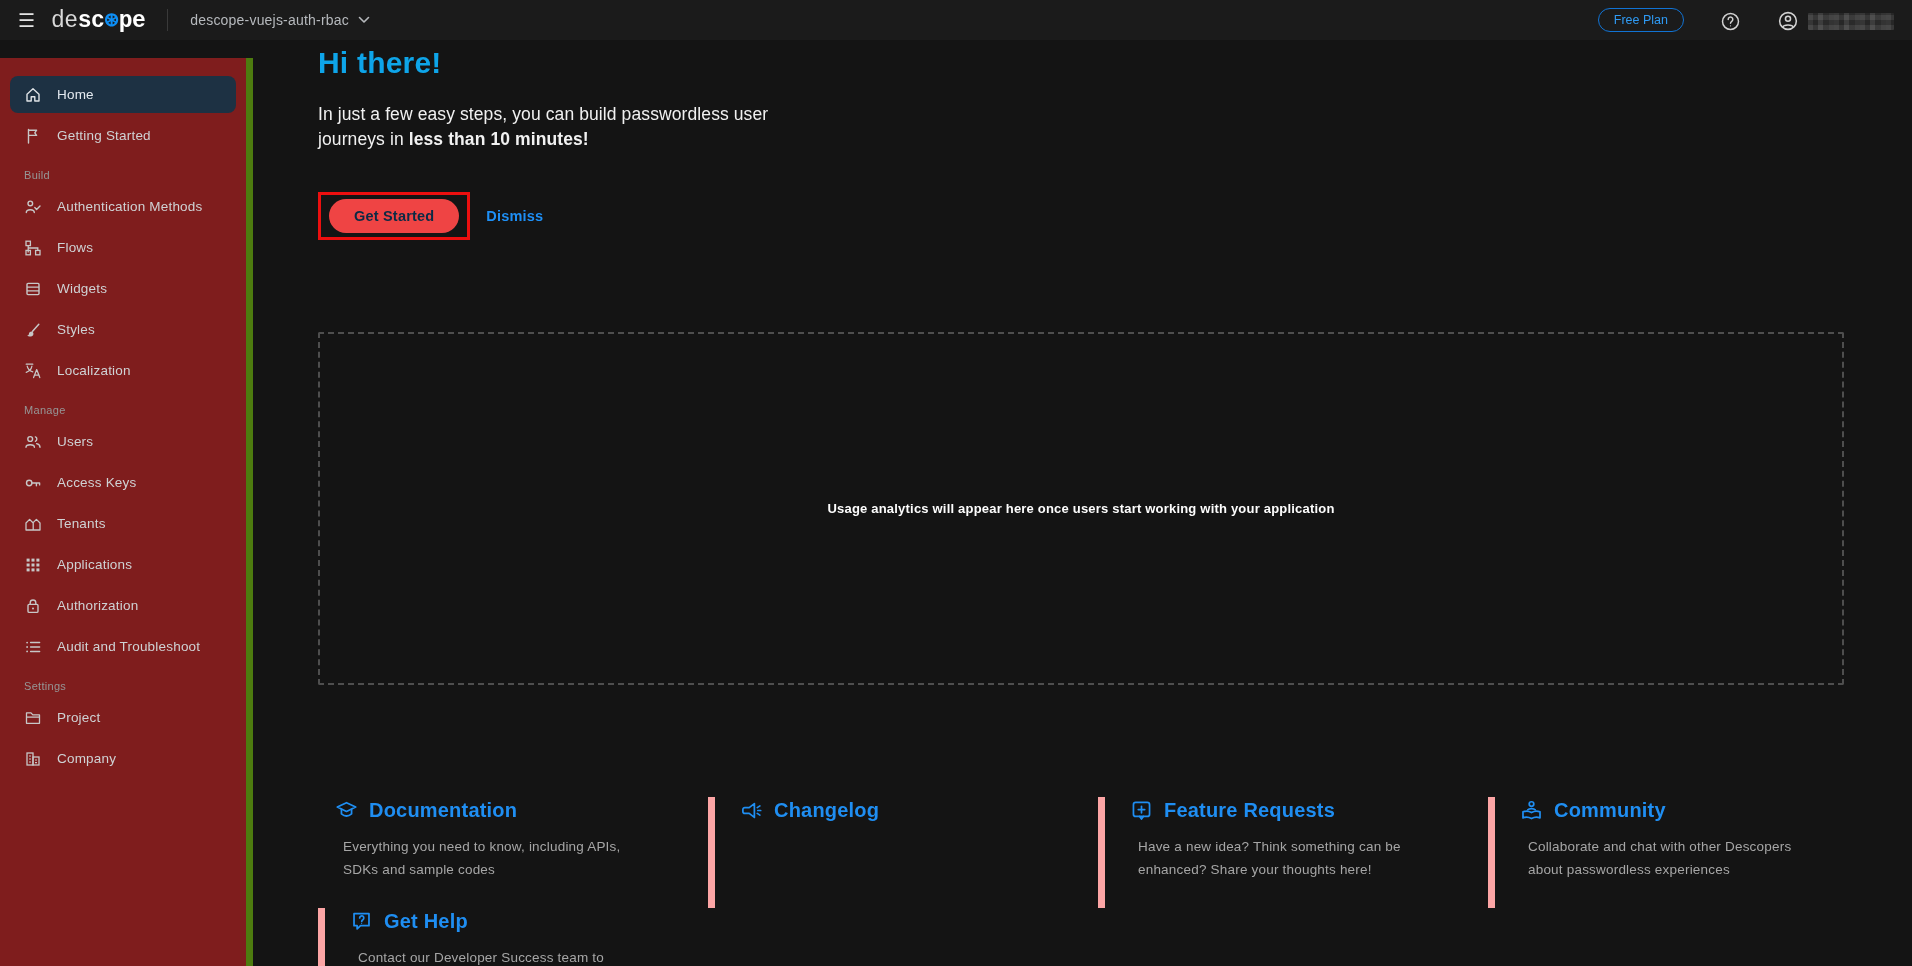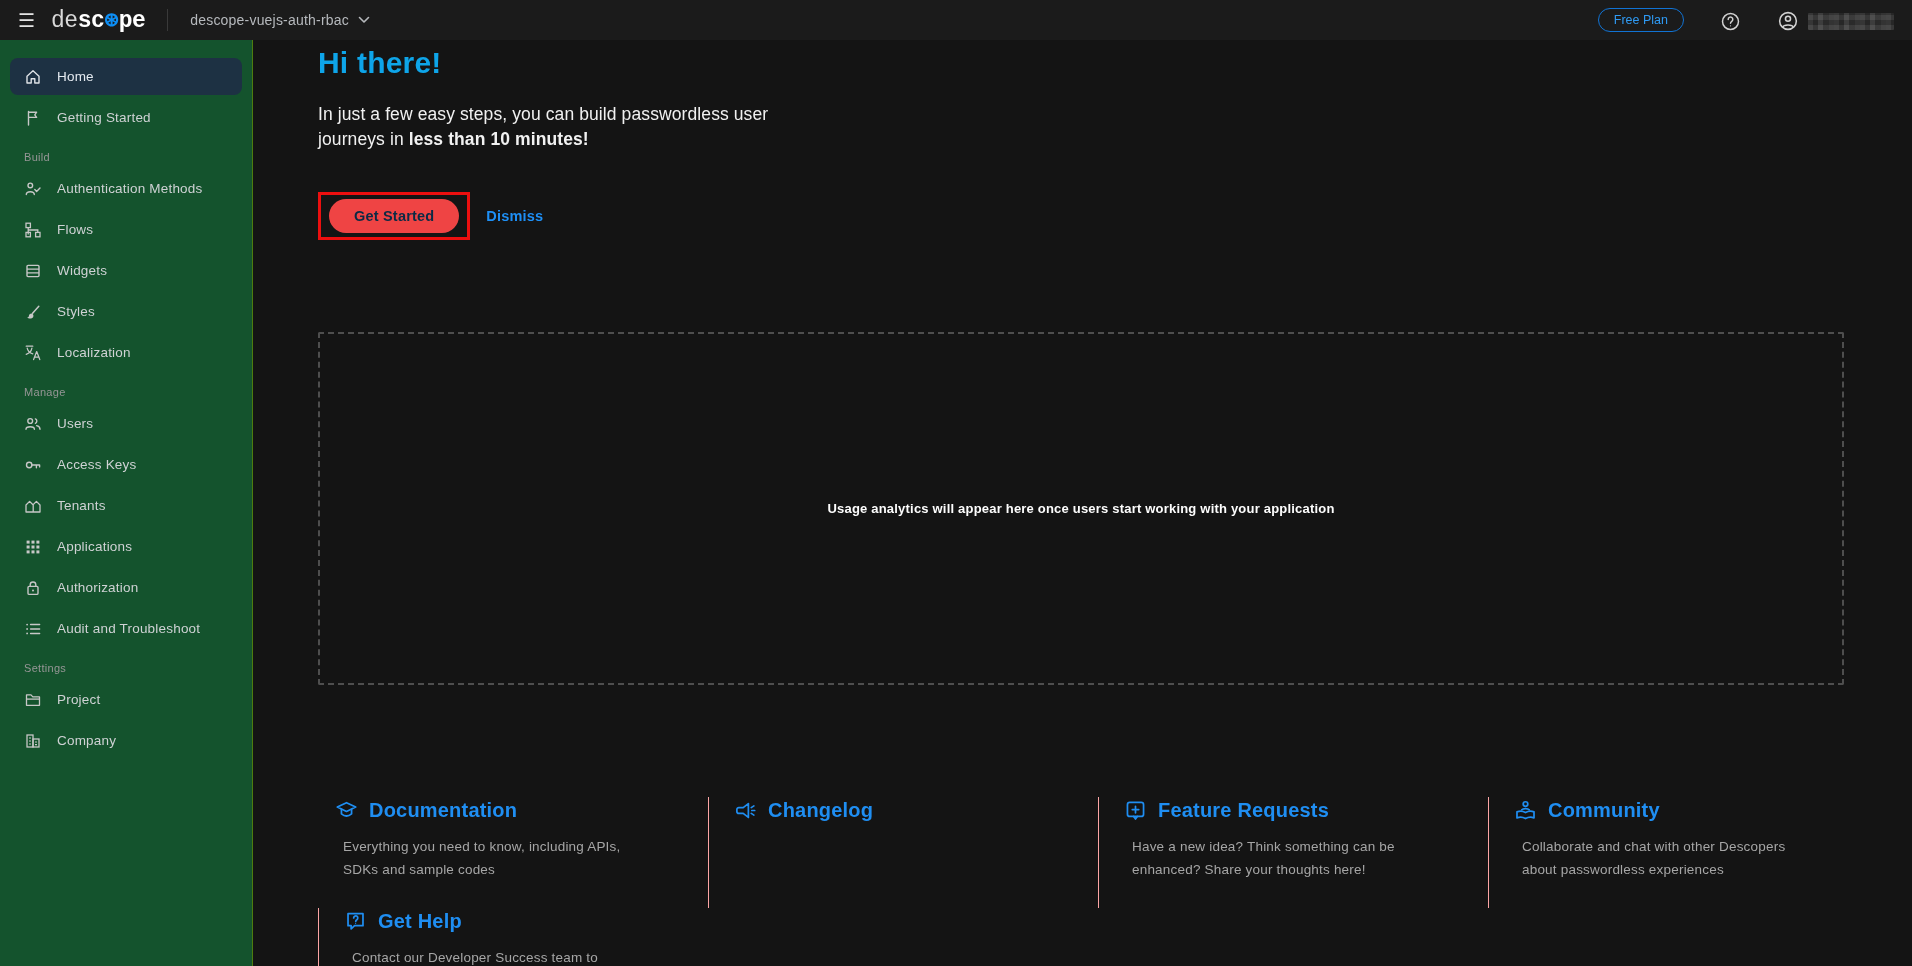--- a/index.html
+++ b/index.html
@@ -36,23 +36,23 @@
   .account-wrap { display:flex; align-items:center; gap:9px; }
   .redacted {
     width:86px; height:17px; border-radius:1px;
     background:
       repeating-linear-gradient(0deg, rgba(255,255,255,.05) 0 5px, rgba(0,0,0,.12) 5px 10px),
       repeating-linear-gradient(90deg, #3d3d3d 0 5px, #2c2c2c 5px 10px, #454545 10px 15px, #303030 15px 21px, #3a3a3a 21px 26px);
   }
 
   
   .sidebar {
-    position: fixed; top:40px; left:0; bottom:0; width:253px;
-    background:#14532d; padding:18px 10px 10px 10px;
-    border-right:1px solid #4d7c0f;
+    position: fixed; top:58px; left:0; bottom:0; width:253px;
+    background:#7f1d1d; padding:18px 10px 10px 10px;
+    border-right:7px solid #4d7c0f;
   }
   .nav-item {
     height:37px; margin-bottom:4px; border-radius:8px;
     display:flex; align-items:center; gap:15px; padding:0 14px;
     cursor:pointer; color:#cfd2d4; font-size:13.5px; letter-spacing:.2px;
   }
   .nav-item.selected { background:#1d3143; color:#e4eaf0; }
   .nav-icon { width:18px; height:18px; flex:0 0 18px; }
   .nav-section { font-size:11px; color:#969696; margin:15px 0 7px 14px; letter-spacing:.3px; }
 
@@ -80,21 +80,21 @@
     border:2px dashed #4e4e4e; border-radius:2px;
     display:flex; align-items:center; justify-content:center;
   }
   .analytics-text { font-size:13px; font-weight:700; color:#fdfdfd; letter-spacing:.2px; }
 
   
   .footer {
     margin-top:112px; display:grid; grid-template-columns:repeat(4,1fr);
   }
   .footer-col { padding:2px 18px 26px 17px; }
-  .footer-col + .footer-col { border-left:1px solid #fca5a5; padding-left:25px; }
+  .footer-col + .footer-col { border-left:7px solid #fca5a5; padding-left:25px; }
   .footer-title {
     display:flex; align-items:center; gap:11px; cursor:pointer;
     color:#1f8ef2; font-size:20px; font-weight:700; letter-spacing:.2px;
   }
   .footer-desc {
     margin-top:14px; font-size:13.5px; color:#a6a6a6; line-height:1.7;
     max-width:280px; letter-spacing:.2px;margin-left:8px;
   }
 </style>
 </head>

